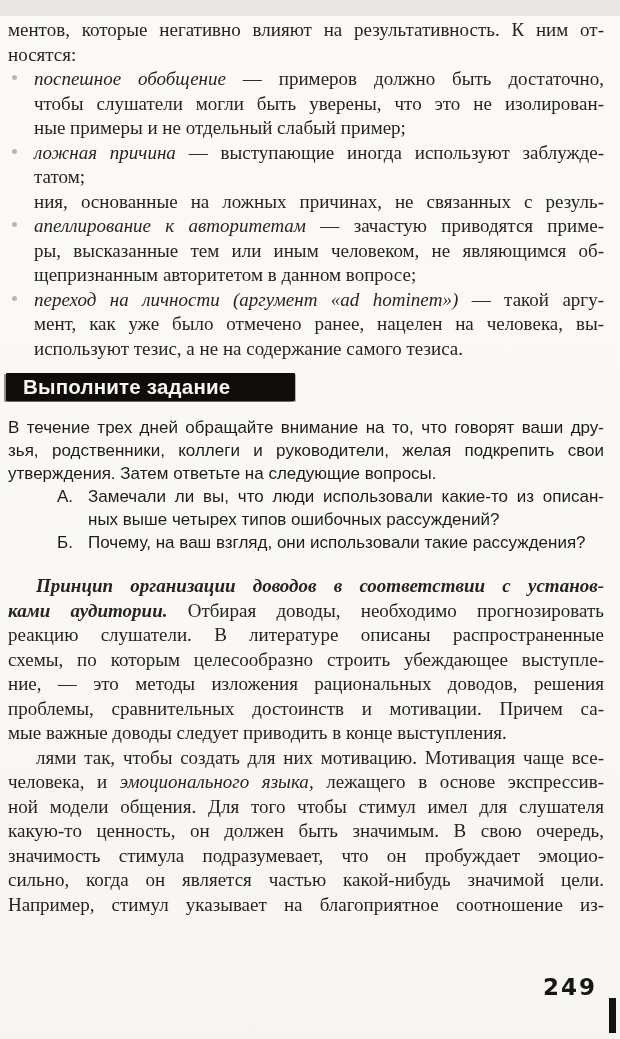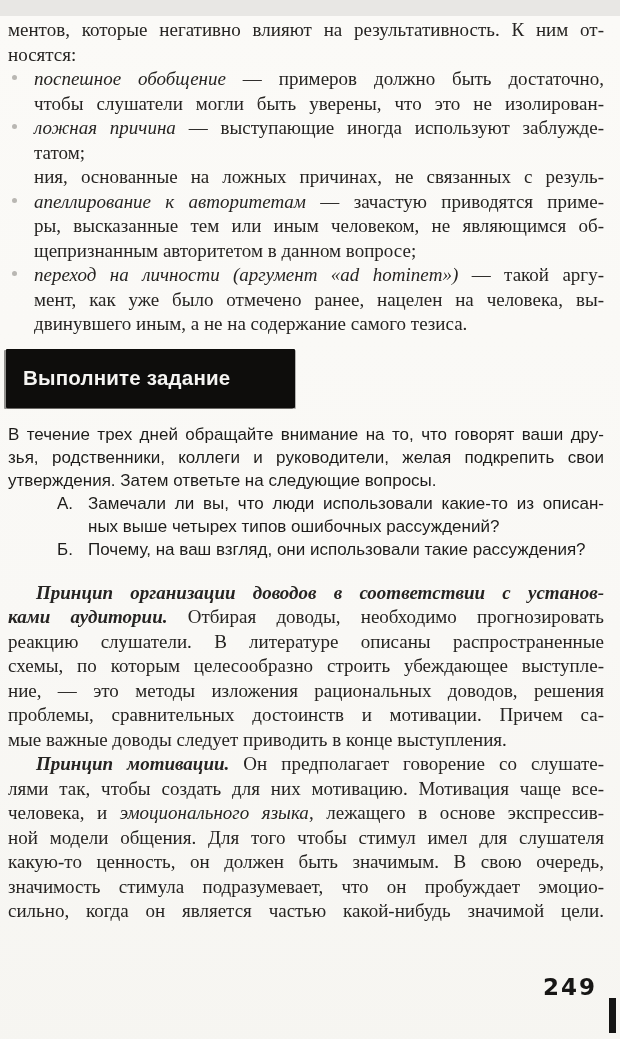--- a/index.html
+++ b/index.html
@@ -6,21 +6,21 @@
   .page{position:relative;width:620px;height:1039px;margin:16px auto;
         background:linear-gradient(180deg,#fbfaf7 0%,#f9f8f5 60%,#f6f5f1 100%);
         box-sizing:border-box;padding:2px 16px 0 8px;overflow:hidden;color:#262422;}
   .serif{font-family:"Liberation Serif",serif;font-size:19px;line-height:24.5px;}
   .sans{font-family:"Liberation Sans",sans-serif;font-size:17px;line-height:23px;color:#1d1c1a;}
   .tline{text-align:justify;text-align-last:justify;}
   .tline.last{text-align-last:left;}
   .list .item{position:relative;padding-left:26px;}
   .bullet{position:absolute;left:4px;top:8px;width:5px;height:5px;border-radius:50%;
           background:#8d8a85;opacity:.6;}
-  .banner{width:289px;height:59px;margin:12px 0 15px -2px;background:#0e0d0c;
+  .banner{width:289px;height:28px;margin:12px 0 15px -2px;background:#0e0d0c;
           display:flex;align-items:center;padding-left:17px;box-sizing:border-box;
           border-radius:1px;box-shadow:-2px 1px 0 rgba(20,18,16,.45),1px 1px 0 rgba(20,18,16,.3);}
   .banner span{font-family:"Liberation Sans",sans-serif;font-weight:700;font-size:20.5px;
           color:#f5f4f2;letter-spacing:.2px;}
   .questions{margin-left:49px;}
   .q{display:flex;}
   .qlabel{flex:0 0 31px;width:31px;}
   .qtext{flex:1;min-width:0;}
   .para{margin-top:0;}
   .para1{margin-top:20px;}
@@ -39,20 +39,21 @@
       <div class="tline">ментов, которые негативно влияют на результативность. К ним от-</div>
       <div class="tline last">носятся:</div>
     </div>
 
   <div class="list serif">
     <div class="item">
       <span class="bullet"></span>
       <div>
           <div class="tline"><i>поспешное обобщение</i> — примеров должно быть достаточно,</div>
           <div class="tline">чтобы слушатели могли быть уверены, что это не изолирован-</div>
+          <div class="tline last">ные примеры и не отдельный слабый пример;</div>
         </div>
     </div>
     <div class="item">
       <span class="bullet"></span>
       <div>
           <div class="tline"><i>ложная причина</i> — выступающие иногда используют заблужде-</div>
           <div class="tline last">татом;</div>
           <div class="tline">ния, основанные на ложных причинах, не связанных с резуль-</div>
         </div>
     </div>
@@ -62,21 +63,21 @@
           <div class="tline"><i>апеллирование к авторитетам</i> — зачастую приводятся приме-</div>
           <div class="tline">ры, высказанные тем или иным человеком, не являющимся об-</div>
           <div class="tline last">щепризнанным авторитетом в данном вопросе;</div>
         </div>
     </div>
     <div class="item">
       <span class="bullet"></span>
       <div>
           <div class="tline"><i>переход на личности (аргумент «ad hominem»)</i> — такой аргу-</div>
           <div class="tline">мент, как уже было отмечено ранее, нацелен на человека, вы-</div>
-          <div class="tline last">двинувшего иным, а не на содержание самого тезиса.</div>
+          <div class="tline last">используют тезис, а не на содержание самого тезиса.</div>
         </div>
     </div>
   </div>
 
   <div class="banner">
     <span>Выполните задание</span>
   </div>
 
   <div class="sans">
       <div class="tline">В течение трех дней обращайте внимание на то, что говорят ваши дру-</div>
@@ -104,25 +105,25 @@
       <div class="tline"><b><i>Принцип организации доводов в соответствии с установ-</i></b></div>
       <div class="tline"><b><i>ками аудитории.</i></b> Отбирая доводы, необходимо прогнозировать</div>
       <div class="tline">реакцию слушатели. В литературе описаны распространенные</div>
       <div class="tline">схемы, по которым целесообразно строить убеждающее выступле-</div>
       <div class="tline">ние, — это методы изложения рациональных доводов, решения</div>
       <div class="tline">проблемы, сравнительных достоинств и мотивации. Причем са-</div>
       <div class="tline last">мые важные доводы следует приводить в конце выступления.</div>
     </div>
 
   <div class="serif para">
-      <div class="tline"><b><i>Принцип мотивации.</i></b> Он предполагает говорение со слушате-</div>
       <div class="tline">лями так, чтобы создать для них мотивацию. Мотивация чаще все-</div>
       <div class="tline">человека, и <i>эмоционального языка</i>, лежащего в основе экспрессив-</div>
       <div class="tline">ной модели общения. Для того чтобы стимул имел для слушателя</div>
       <div class="tline">какую-то ценность, он должен быть значимым. В свою очередь,</div>
       <div class="tline">значимость стимула подразумевает, что он пробуждает эмоцио-</div>
       <div class="tline">сильно, когда он является частью какой-нибудь значимой цели.</div>
+      <div class="tline">Например, стимул указывает на благоприятное соотношение из-</div>
     </div>
 
   <div class="pageno">249</div>
   <div class="edgebar"></div>
 
 </div>
 
 </body></html>

